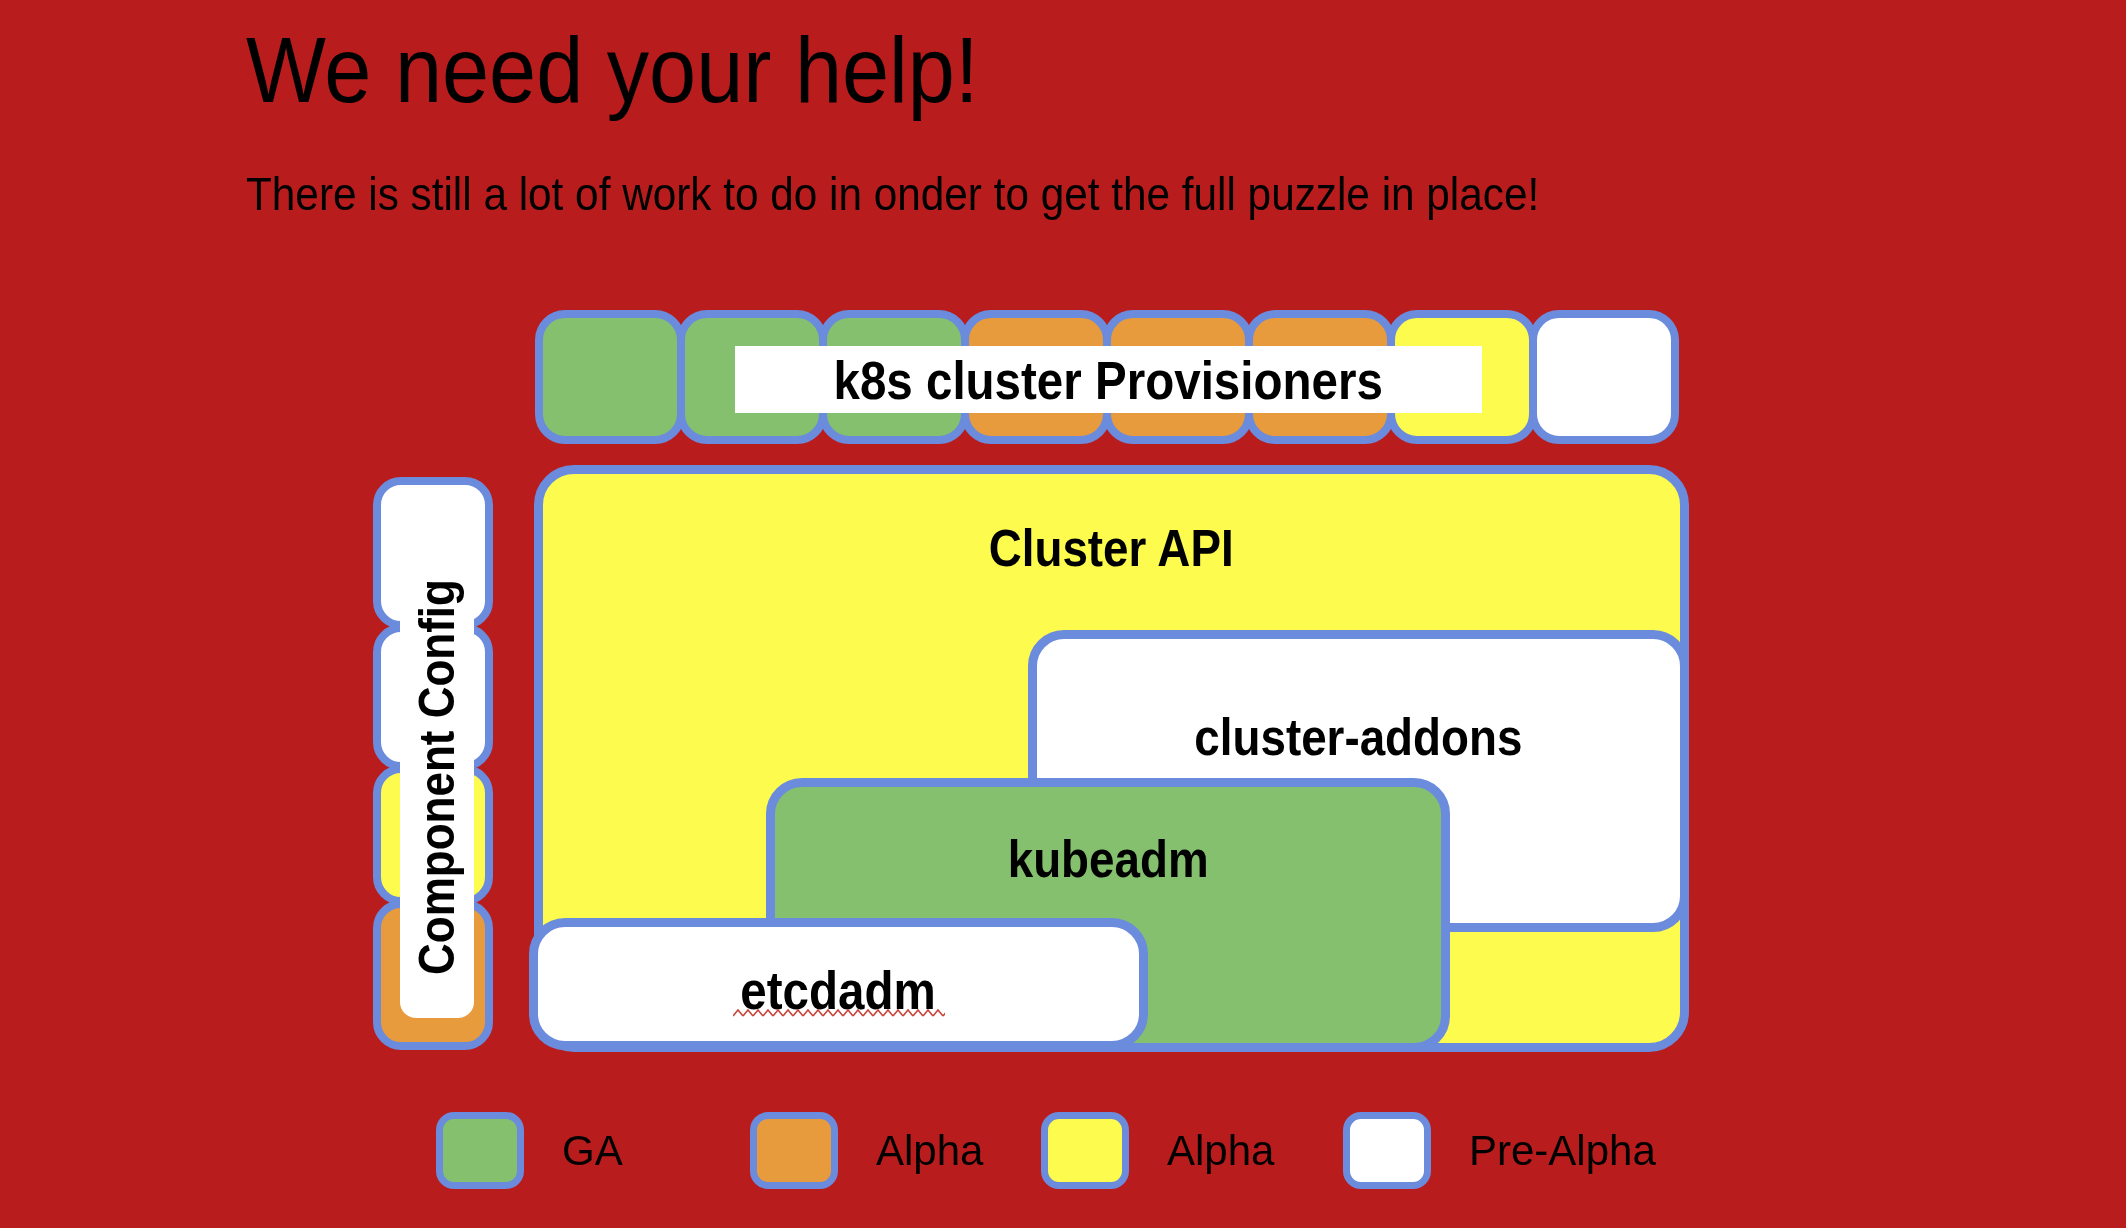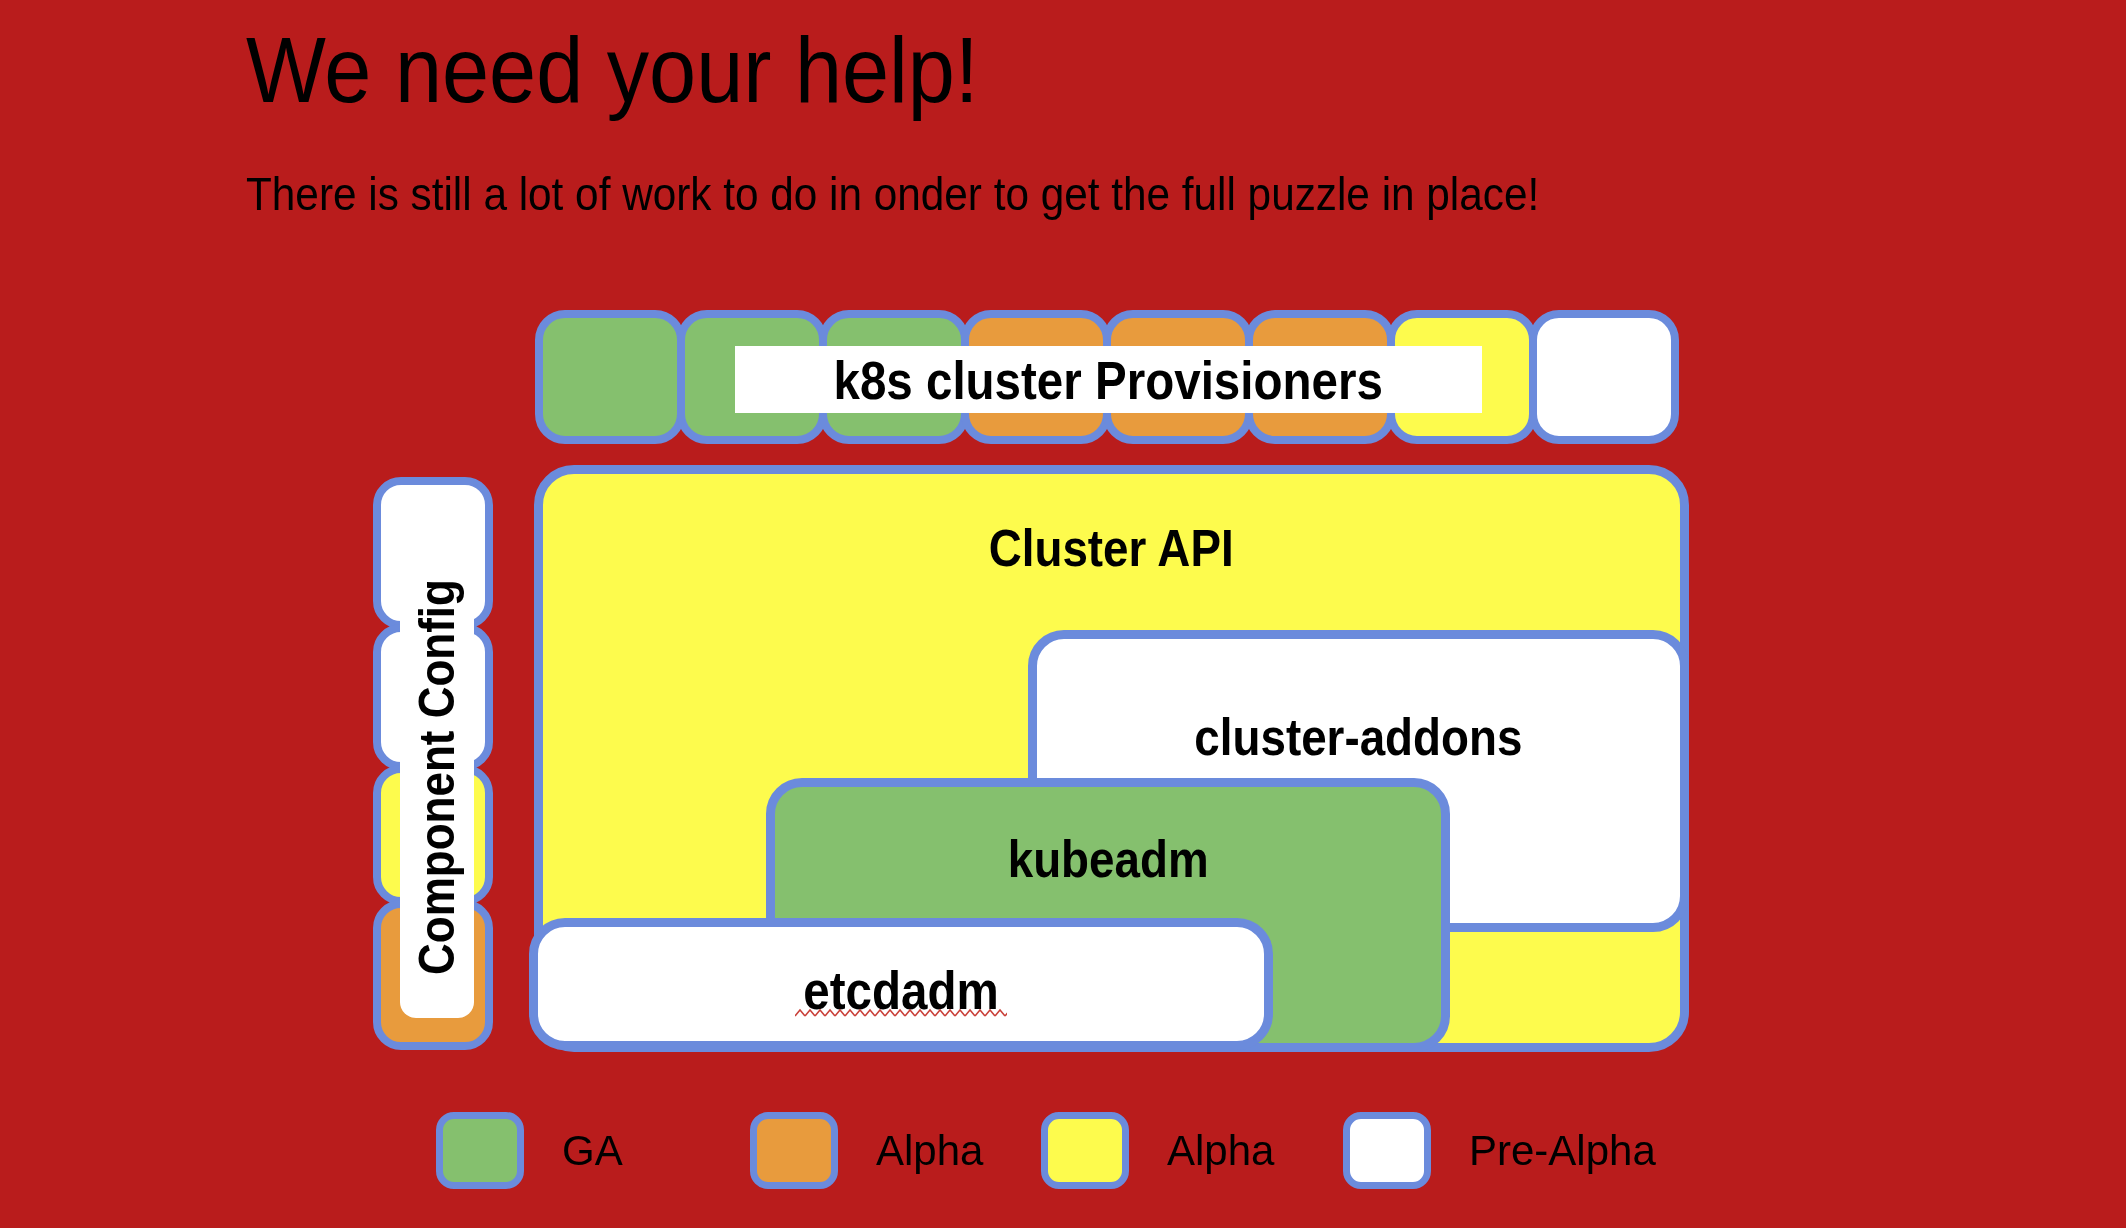--- a/index.html
+++ b/index.html
@@ -46,21 +46,21 @@
   }
   
   .bigbox{position:absolute;border-width:9px;border-radius:40px;}
   .box-label{
     position:absolute;left:0;right:0;text-align:center;font-weight:700;font-size:52px;line-height:1.1;margin-top:20px;
   }
   .box-label span{display:inline-block;white-space:nowrap;transform:scaleX(.88);}
   .cluster-api{left:534px;top:465px;width:1155px;height:587px;z-index:1;}
   .cluster-addons{left:1028px;top:630px;width:661px;height:302px;z-index:2;border-radius:36px;}
   .kubeadm{left:766px;top:778px;width:684px;height:274px;z-index:3;border-radius:36px;}
-  .etcdadm{left:529px;top:918px;width:744px;height:132px;z-index:4;border-radius:36px;}
+  .etcdadm{left:529px;top:918px;width:619px;height:132px;z-index:4;border-radius:36px;}
   .lbl-capi{top:26px;}
   .lbl-addons{top:50px;}
   .lbl-kubeadm{top:24px;}
   .lbl-etcdadm{top:14px;font-size:54px;}
   .squiggle{position:absolute;left:50%;top:80px;transform:translateX(-50%);}
   
   .legend-item{position:absolute;top:1112px;display:flex;align-items:center;}
   .legend-item .swatch{width:88px;height:77px;border-width:7px;border-radius:18px;flex:0 0 auto;}
   .legend-item .legend-label{margin-left:38px;font-size:42px;font-weight:400;white-space:nowrap;}
   .li-ga{left:404px;padding-left:32px;}

